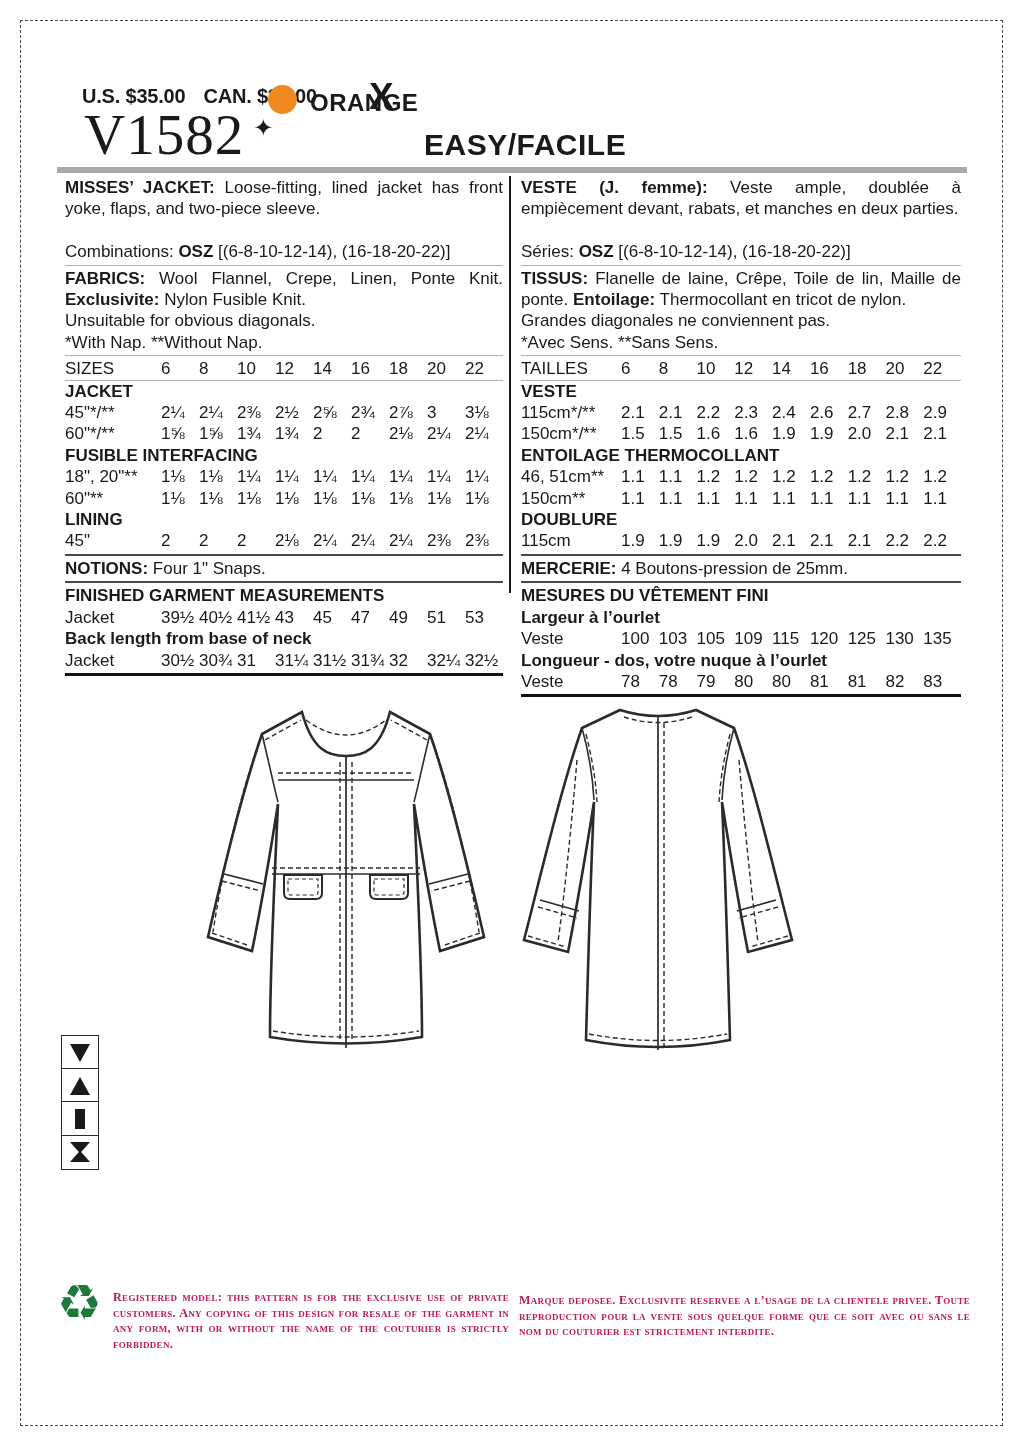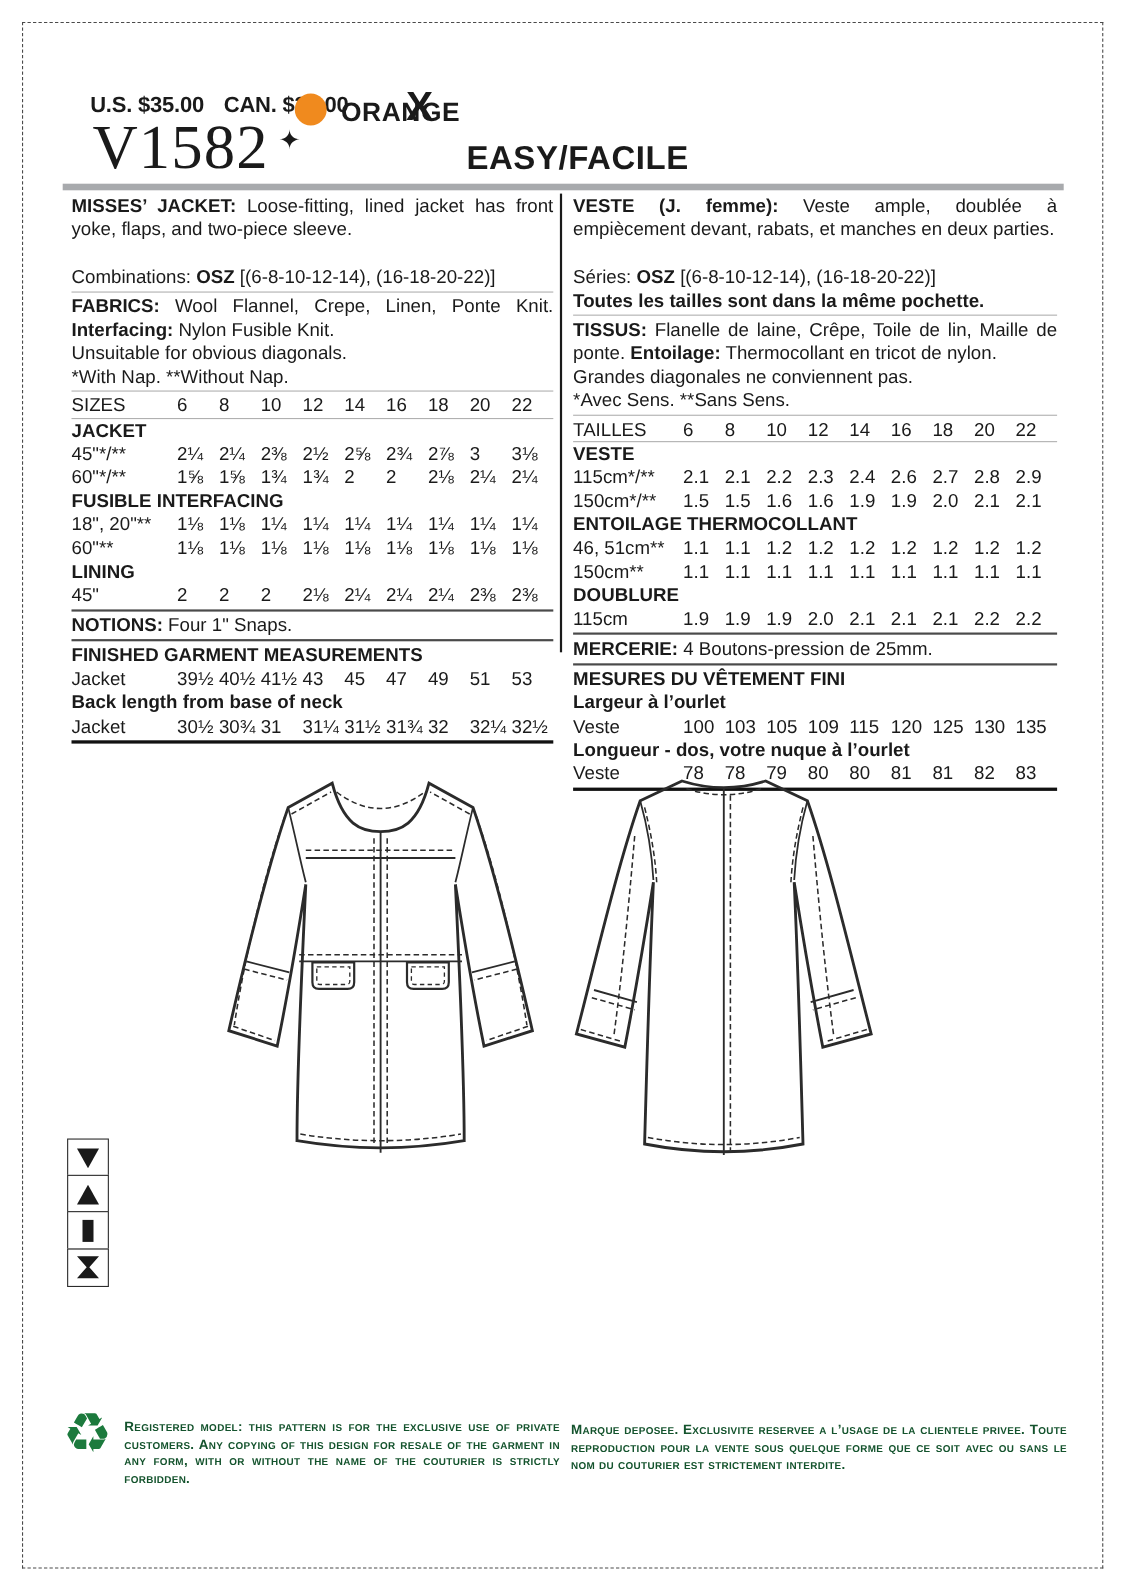--- a/index.html
+++ b/index.html
@@ -50,21 +50,21 @@
 
   
   .symbol-col{position:absolute;left:61px;top:1035px;}
   .sym-box{width:36px;height:33px;border:1.8px solid #2b2b2b;background:#fff;
         display:flex;align-items:center;justify-content:center;margin-bottom:-1.8px;}
 
   
   .recycle{position:absolute;left:57px;top:1278px;font-family:"DejaVu Sans",sans-serif;
         font-size:50px;line-height:50px;font-weight:700;}
   .legal{position:absolute;font-variant:small-caps;font-weight:700;font-size:12.2px;
-        line-height:15.6px;letter-spacing:0.3px;text-align:justify;color:#14532d;}
+        line-height:15.6px;letter-spacing:0.3px;text-align:justify;color:#be185d;font-family:Liberation Serif, serif;}
   .legal-en{left:113px;top:1290px;width:396px;}
   .legal-fr{left:519px;top:1293px;width:451px;}
 </style>
 </head>
 <body>
 
 <div class="page">
   <div class="cut-border"></div>
 
   <div class="price-line"><span>U.S. $35.00</span><span class="gap"></span><span>CAN. $35.00</span></div>
@@ -74,21 +74,21 @@
   <div class="pattern-number"><span>V1582</span><span class="pattern-suffix">✦</span></div>
   <div class="difficulty">EASY/FACILE</div>
   <div class="gray-rule"></div>
 
   <div class="columns">
     <div class="col col-en">
       <p class="j"><span class="b">MISSES’ JACKET:</span><span> Loose-fitting, lined jacket has front yoke, flaps, and two-piece sleeve.</span></p>
       <div class="spacer-line"></div>
       <p><span>Combinations: </span><span class="b">OSZ</span><span> [(6-8-10-12-14), (16-18-20-22)]</span></p>
       <div class="rule-thin"></div>
-      <p class="j"><span class="b">FABRICS:</span><span> Wool Flannel, Crepe, Linen, Ponte Knit. </span><span class="b">Interfacing:</span><span> Nylon Fusible Knit.</span></p>
+      <p class="j"><span class="b">FABRICS:</span><span> Wool Flannel, Crepe, Linen, Ponte Knit. </span><span class="b">Exclusivite:</span><span> Nylon Fusible Knit.</span></p>
       <p>Unsuitable for obvious diagonals.</p>
       <p>*With Nap. **Without Nap.</p>
       <div class="rule-thin"></div>
       <div id="en-table">
           <div class="trow thead">
             <div class="tcell tlabel">SIZES</div>
             <div class="tcell tval">6</div>
             <div class="tcell tval">8</div>
             <div class="tcell tval">10</div>
             <div class="tcell tval">12</div>
@@ -191,21 +191,20 @@
             <div class="tcell tval">32½</div>
           </div>
           <div class="rule-heavy"></div>
         </div>
     </div>
     <div class="col-divider"></div>
     <div class="col col-fr">
       <p class="j"><span class="b">VESTE (J. femme):</span><span> Veste ample, doublée à empiècement devant, rabats, et manches en deux parties.</span></p>
       <div class="spacer-line"></div>
       <p><span>Séries: </span><span class="b">OSZ</span><span> [(6-8-10-12-14), (16-18-20-22)]</span></p>
-      <p class="b">Toutes les tailles sont dans la même pochette.</p>
       <div class="rule-thin"></div>
       <p class="j"><span class="b">TISSUS:</span><span> Flanelle de laine, Crêpe, Toile de lin, Maille de ponte. </span><span class="b">Entoilage:</span><span> Thermocollant en tricot de nylon.</span></p>
       <p>Grandes diagonales ne conviennent pas.</p>
       <p>*Avec Sens. **Sans Sens.</p>
       <div class="rule-thin"></div>
       <div id="fr-table">
           <div class="trow thead">
             <div class="tcell tlabel">TAILLES</div>
             <div class="tcell tval">6</div>
             <div class="tcell tval">8</div>

